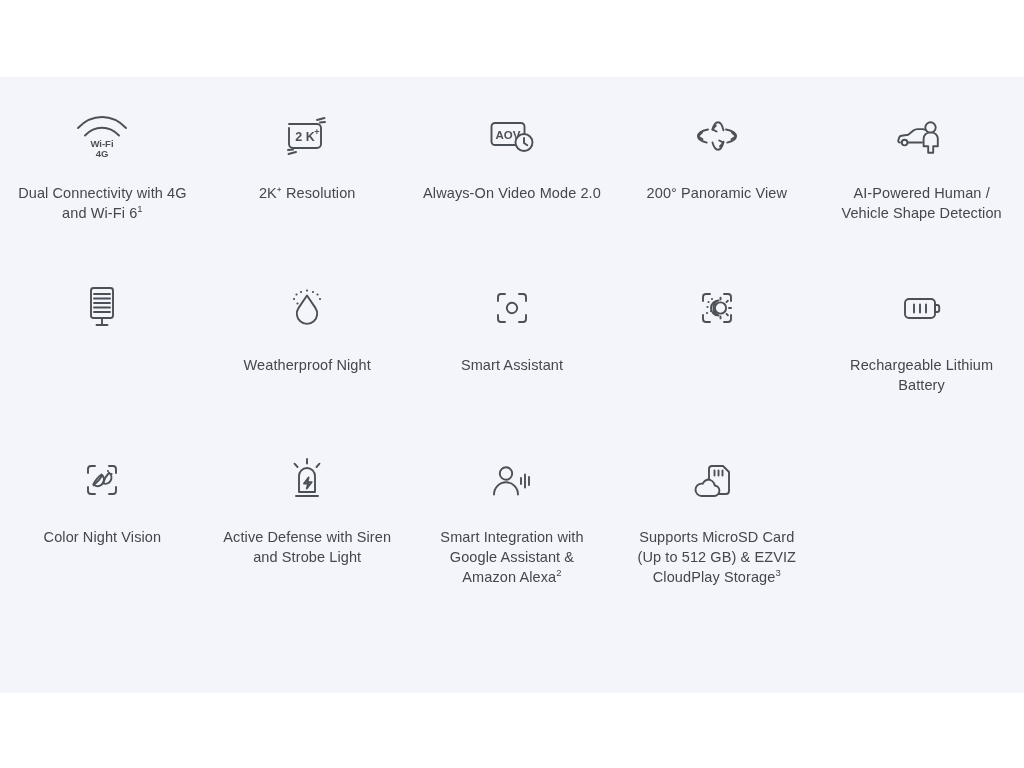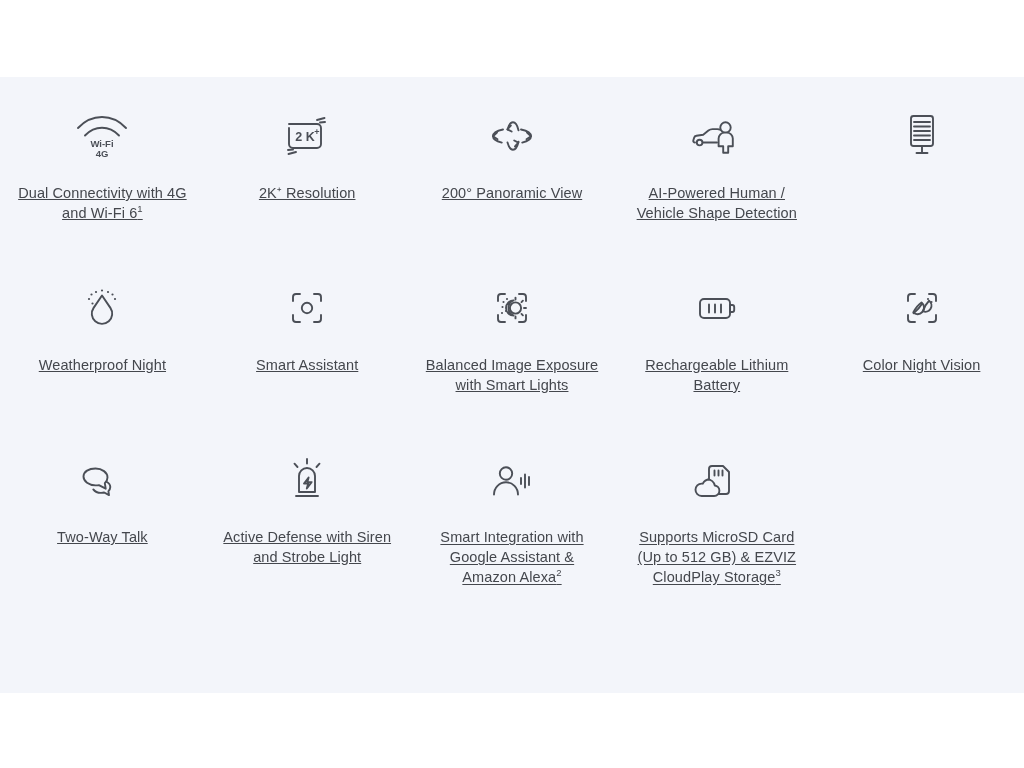--- a/index.html
+++ b/index.html
@@ -56,21 +56,20 @@
     display: block;
   }
   .cell-label {
     margin-top: 10px;
     font-size: 14.5px;
     line-height: 20px;
     color: #44474d;
     text-align: center;
     letter-spacing: 0.1px;
     max-width: 190px;
-    text-decoration: underline;
   }
   .cell-label.link {
     text-underline-offset: 2px;
     cursor: pointer;
   }
   sup {
     font-size: 9.5px;
     vertical-align: super;
     line-height: 0;
   }
@@ -106,20 +105,33 @@
             <path d="M14 35.5l-5 0.5"></path>
             <text x="26" y="27" font-family="Liberation Sans, sans-serif" font-size="12.5" font-weight="bold" fill="#4b4f57" stroke="none" text-anchor="middle">2 K</text>
             <text x="38" y="21" font-family="Liberation Sans, sans-serif" font-size="9" font-weight="bold" fill="#4b4f57" stroke="none" text-anchor="middle">+</text>
           </svg>
         </div>
         <div class="cell-label">
           <span>2K⁺ Resolution</span><sup></sup>
         </div>
       </div>
 
+      <div class="cell">
+        <div class="icon-wrap">
+          <svg width="58" height="46" viewBox="0 0 58 46" fill="none" stroke="#4b4f57" stroke-width="1.9" stroke-linecap="round" stroke-linejoin="round">
+            <path d="M38 32H12a3.5 3.5 0 0 1-3.5-3.5v-15A3.5 3.5 0 0 1 12 10h26a3.5 3.5 0 0 1 3.5 3.5V20"></path>
+            <text x="25" y="26" font-family="Liberation Sans, sans-serif" font-size="11.5" font-weight="bold" fill="#4b4f57" stroke="none" text-anchor="middle">AOV</text>
+            <circle cx="41" cy="29.5" r="8.5" fill="#f3f5fa"></circle>
+            <path d="M41 25v5l3.3 2.2"></path>
+          </svg>
+        </div>
+        <div class="cell-label">
+          <span>Always-On Video Mode 2.0</span><sup></sup>
+        </div>
+      </div>
 
       <div class="cell">
         <div class="icon-wrap">
           <svg width="56" height="46" viewBox="0 0 56 46" fill="none" stroke="#4b4f57" stroke-width="1.9" stroke-linecap="round" stroke-linejoin="round">
             <path d="M19 16.5C13 17.8 9 20.3 9 23.2c0 2.7 3.5 5 8.8 6.4"></path>
             <path d="M37 16.5c6 1.3 10 3.8 10 6.7 0 2.7-3.5 5-8.8 6.4"></path>
             <path d="M13 19.5l-4 3.7 4.5 3"></path>
             <path d="M43 19.5l4 3.7-4.5 3"></path>
             <path d="M23.5 16.5c1.2-4.4 3.4-7.2 5.5-7.2 2.3 0 4.4 3.2 5.5 8"></path>
             <path d="M23.5 29.5c1.2 4.4 3.4 7.2 5.5 7.2 2.3 0 4.4-3.2 5.5-8"></path>
@@ -195,23 +207,20 @@
             <path d="M10 31v4a3 3 0 0 0 3 3h4"></path>
             <path d="M38 31v4a3 3 0 0 1-3 3h-4"></path>
             <circle cx="27.5" cy="24" r="5.6"></circle>
             <path d="M27.5 15.6v-2M33.5 18.1l1.4-1.4M36 24h2M33.5 29.9l1.4 1.4M27.5 32.4v2"></path>
             <path d="M25.6 16.4a7.2 7.2 0 0 0 0 15.2 8.2 8.2 0 0 1 0-15.2z" fill="#f3f5fa"></path>
             <g stroke-width="2.1">
               <path d="M15.5 18h0.01M19 15h0.01M14.5 23h0.01M18 27h0.01M14 29h0.01"></path>
             </g>
           </svg>
         </div>
-        <div class="cell-label">
-          <span>Balanced Image Exposure with Smart Lights</span><sup></sup>
-        </div>
       </div>
 
       <div class="cell">
         <div class="icon-wrap">
           <svg width="54" height="40" viewBox="0 0 54 40" fill="none" stroke="#4b4f57" stroke-width="1.9" stroke-linecap="round" stroke-linejoin="round">
             <rect x="10" y="11" width="30" height="19" rx="4"></rect>
             <path d="M40 17h2.2a2 2 0 0 1 2 2v3a2 2 0 0 1-2 2H40z"></path>
             <path d="M19 16.5v8M25 16.5v8M31 16.5v8"></path>
           </svg>
         </div>
@@ -233,31 +242,20 @@
             <g stroke-width="2.1">
               <path d="M30 15h0.01M33.5 18h0.01"></path>
             </g>
           </svg>
         </div>
         <div class="cell-label">
           <span>Color Night Vision</span><sup></sup>
         </div>
       </div>
 
-      <div class="cell">
-        <div class="icon-wrap">
-          <svg width="54" height="44" viewBox="0 0 54 44" fill="none" stroke="#4b4f57" stroke-width="1.9" stroke-linecap="round" stroke-linejoin="round">
-            <path d="M31 23.5c2.5 1.2 4.3 3.2 4.3 5.6 0 1.5-0.7 2.9-1.9 4l0.6 4-4.8-2.6c-1 0.3-2.1 0.4-3.2 0.4-3.3 0-6.2-1.4-7.7-3.5" fill="#f3f5fa"></path>
-            <path d="M20.5 10.5c6.6 0 12 4 12 8.9 0 2.1-1 4.1-2.7 5.7l0.9 5.6-6.8-3.6c-1.1 0.2-2.2 0.3-3.4 0.3-6.6 0-12-4-12-8.9s5.4-8 12-8z" fill="#f3f5fa"></path>
-          </svg>
-        </div>
-        <div class="cell-label">
-          <span>Two-Way Talk</span><sup></sup>
-        </div>
-      </div>
 
       <div class="cell">
         <div class="icon-wrap">
           <svg width="48" height="50" viewBox="0 0 48 50" fill="none" stroke="#4b4f57" stroke-width="1.9" stroke-linecap="round" stroke-linejoin="round">
             <path d="M24 8.5v-4.5"></path>
             <path d="M14.5 12l-3-3.3"></path>
             <path d="M33.5 12l3-3.3"></path>
             <path d="M16 21a8 8 0 0 1 16 0v16H16z"></path>
             <path d="M13 41h22"></path>
             <path d="M25.6 22.5l-4.6 6h4.2l-1.4 5 4.8-6.4h-4.2z"></path>

